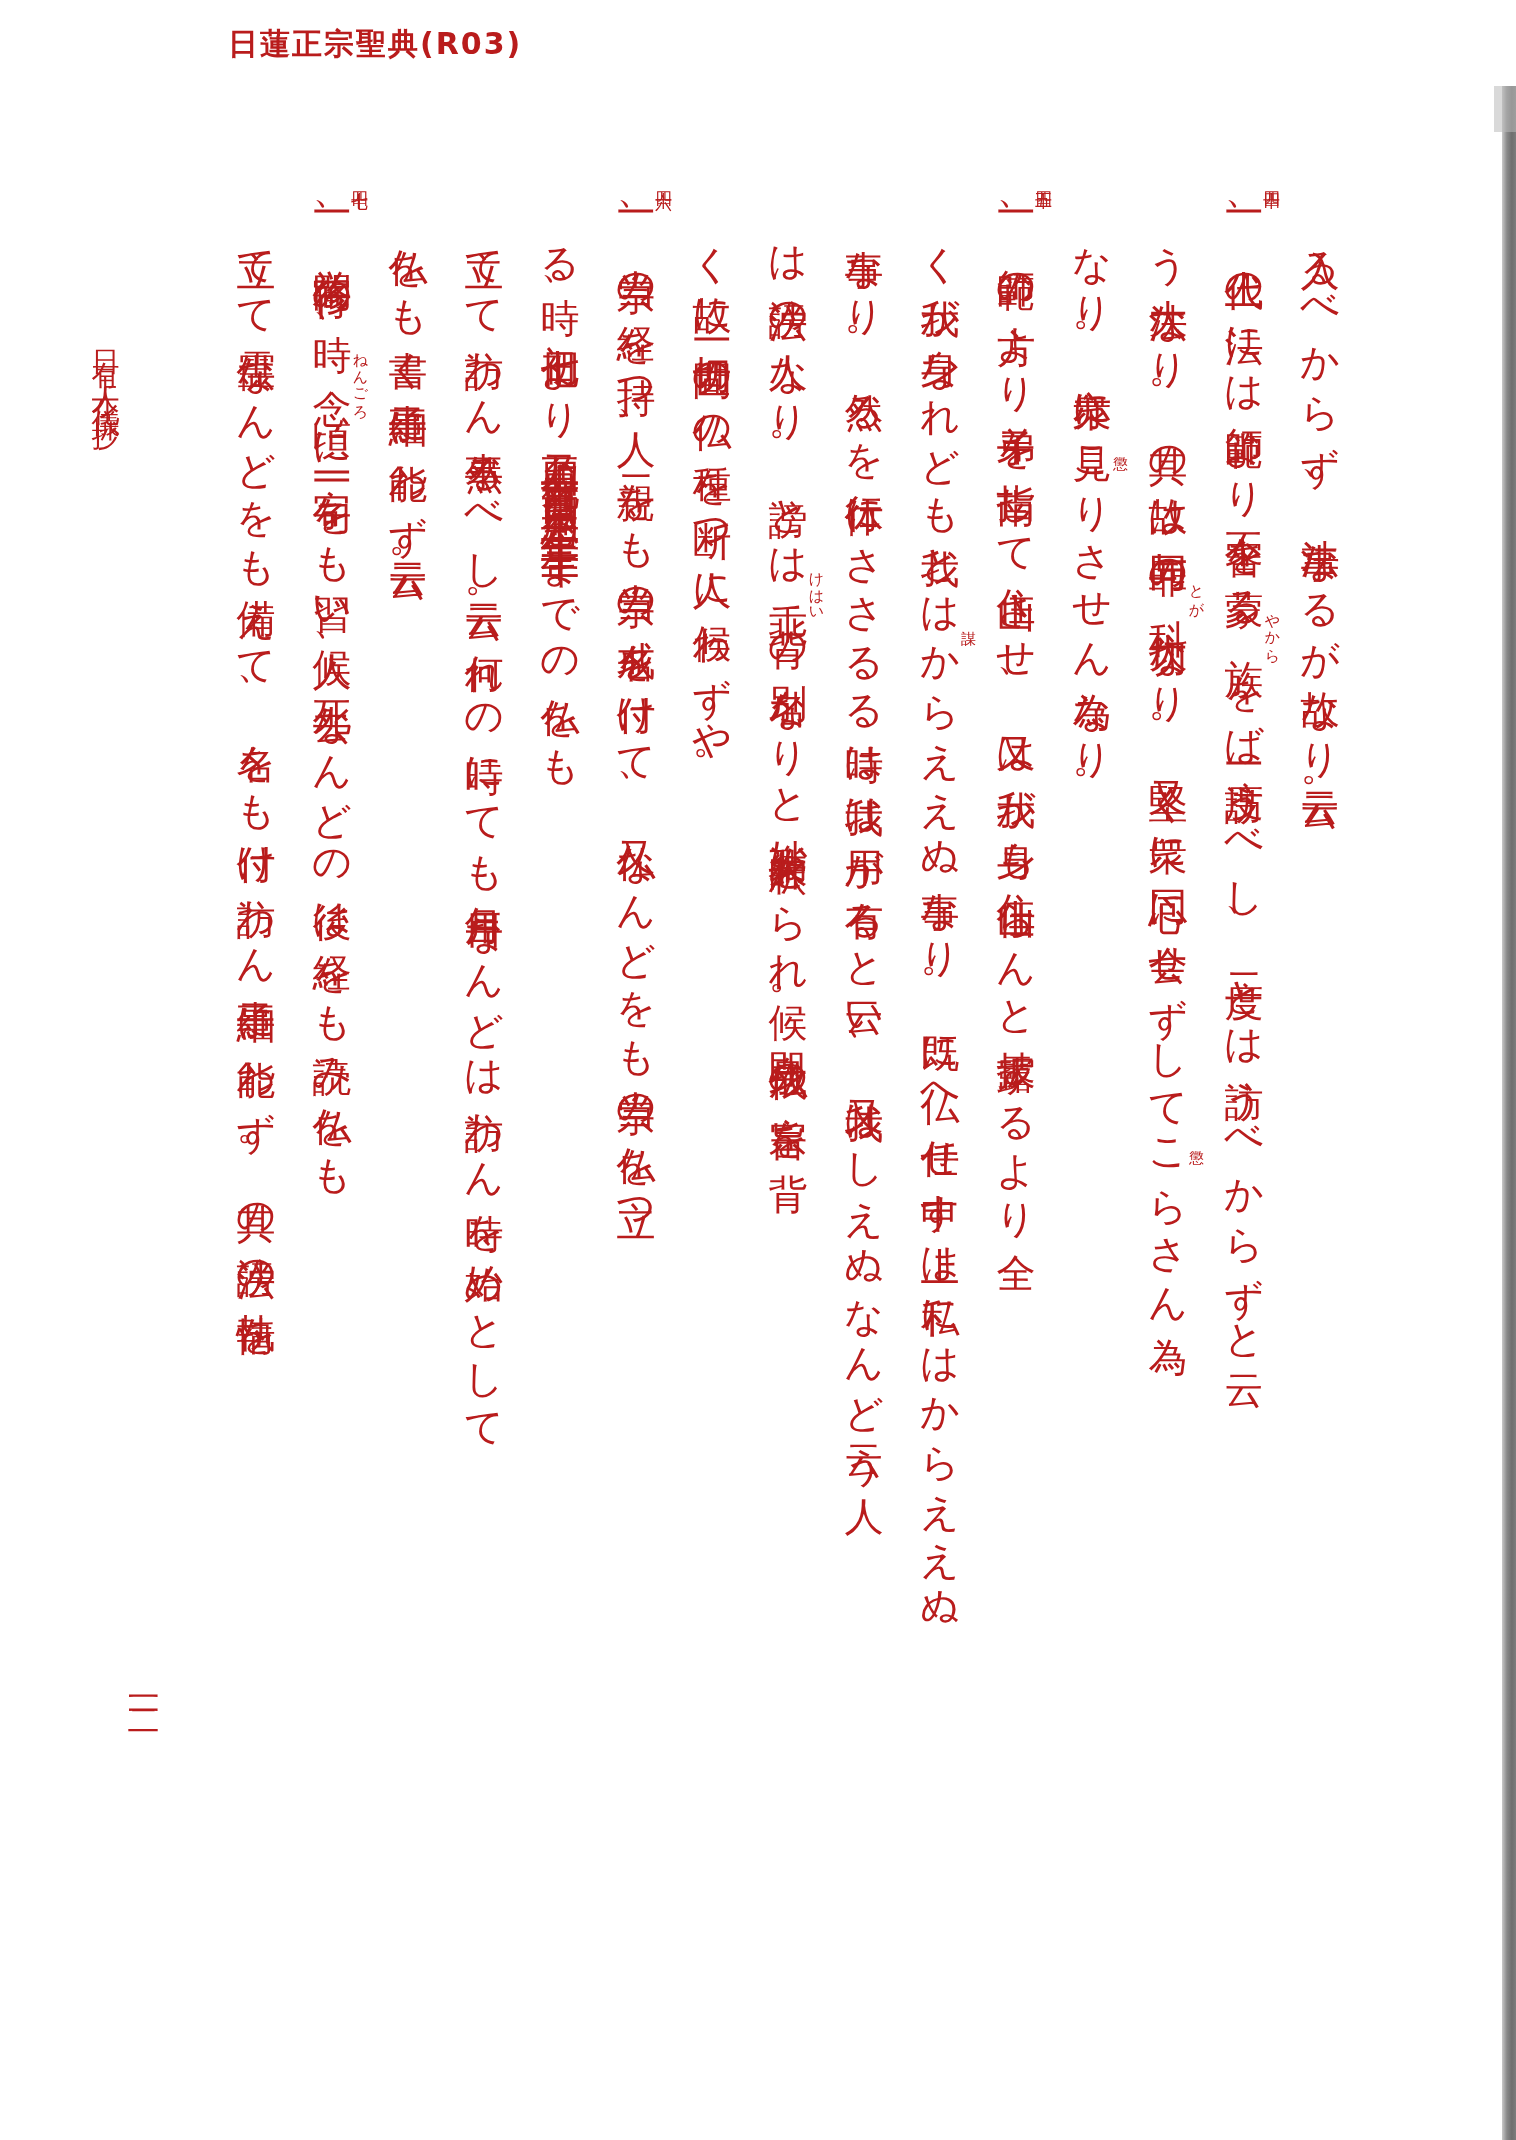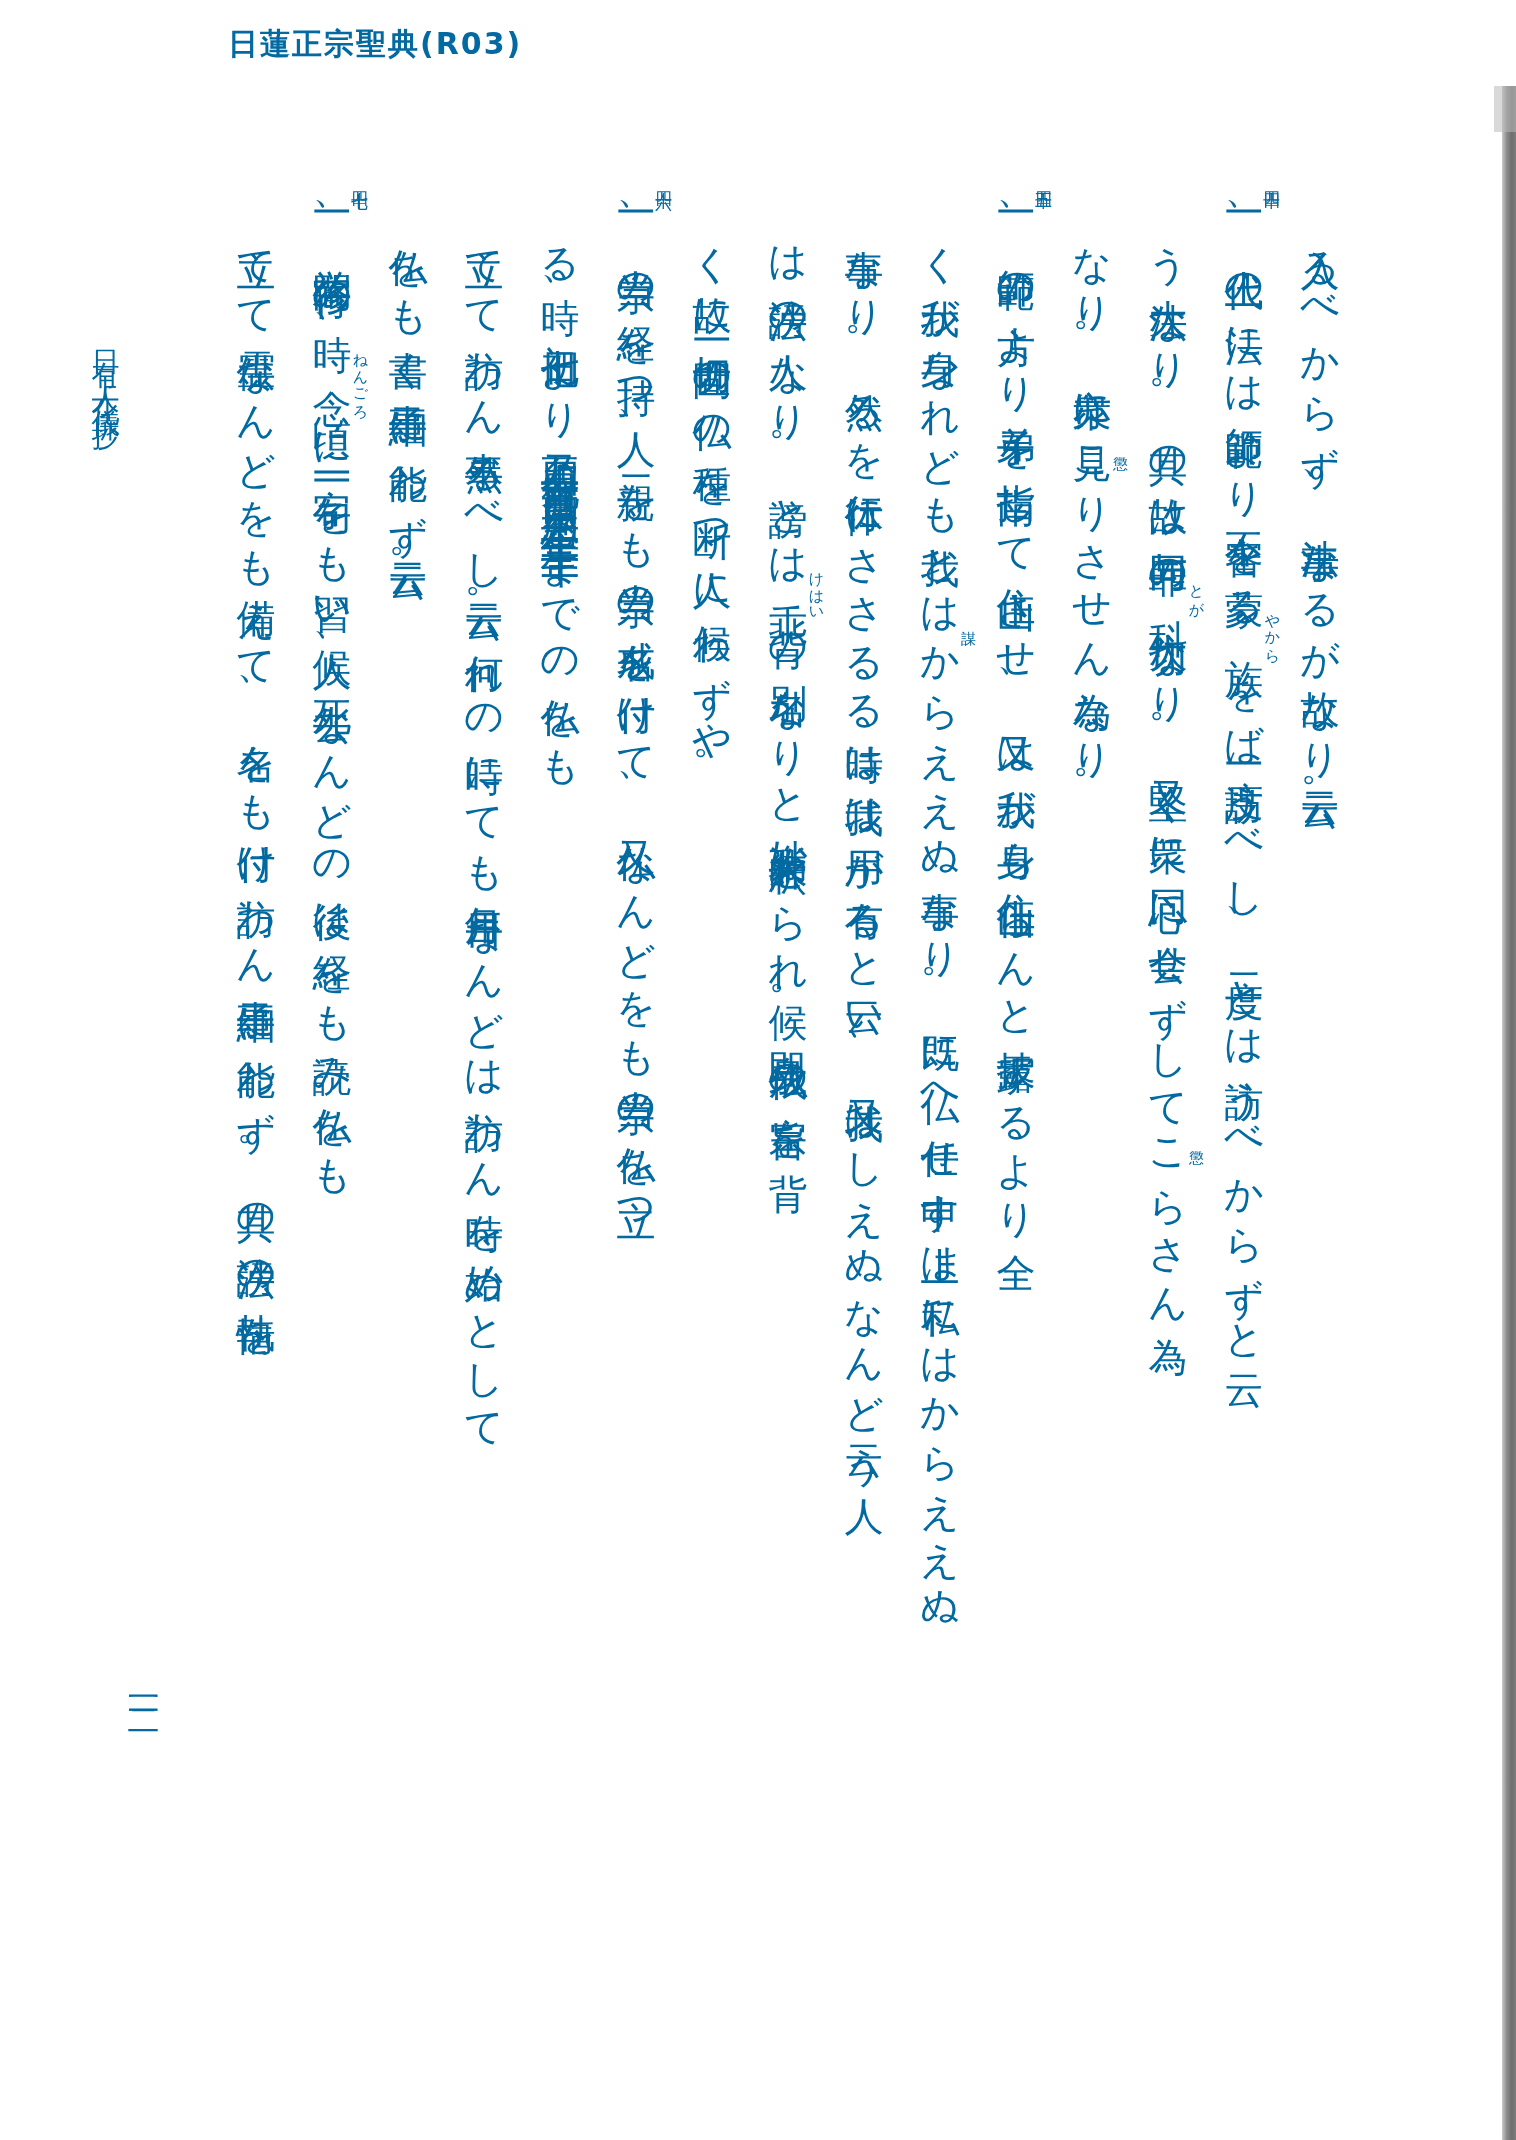--- a/index.html
+++ b/index.html
@@ -3,21 +3,21 @@
 <meta charset="utf-8">
 <title>日蓮正宗聖典(R03)</title>
 <style>
   html,body{margin:0;padding:0;background:#e8e8e8;}
   .page{
     position:relative;
     width:1516px;height:2140px;
     background:#ffffff;
     overflow:hidden;
     font-family:"DejaVu Serif","Liberation Serif",serif;
-    color:#0369a1;
+    color:#b91c1c;
   }
   
   .header-title{
     position:absolute;left:228px;top:24px;
     font-family:"DejaVu Sans","Liberation Sans",sans-serif;
     font-weight:600;font-size:30px;letter-spacing:2px;
     white-space:nowrap;
   }
   
   .text-columns{

